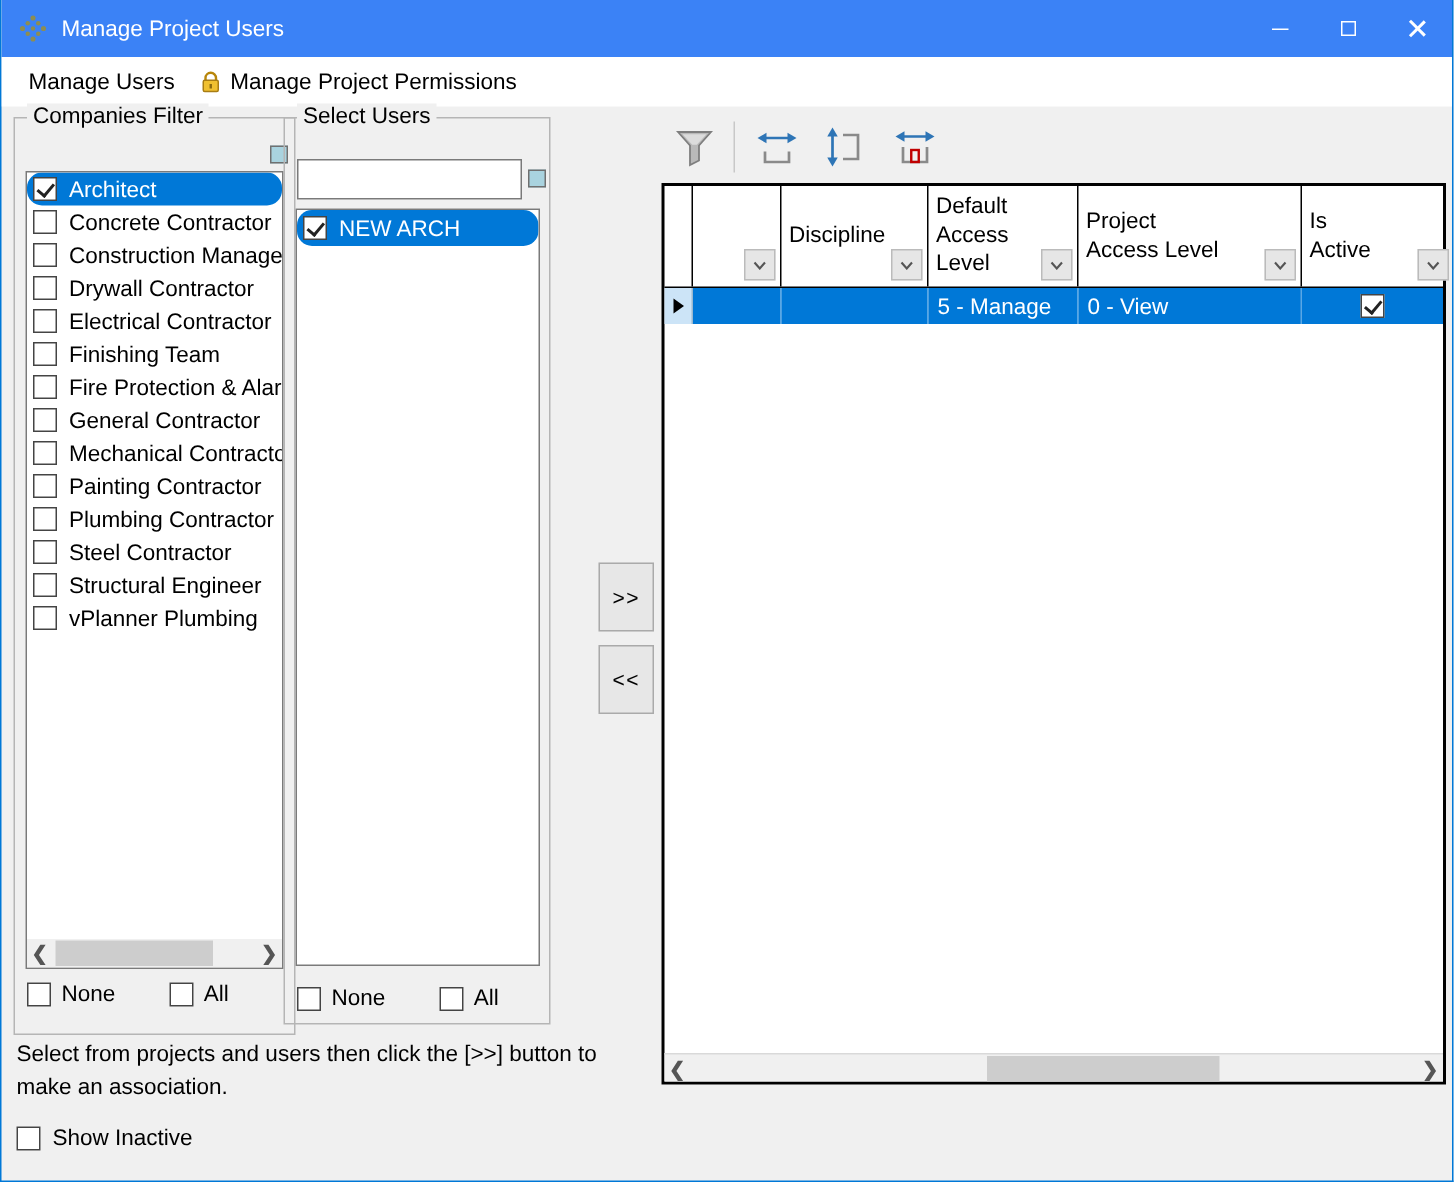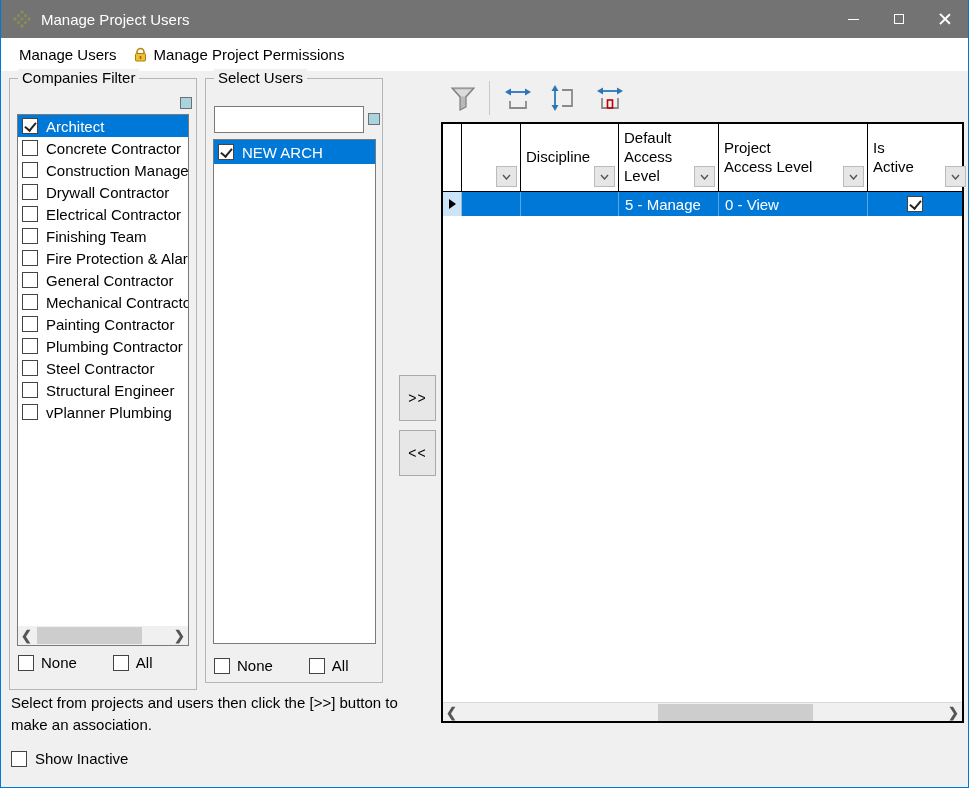--- a/index.html
+++ b/index.html
@@ -2,21 +2,21 @@
 <html><head>
 <meta charset="utf-8">
 <style>
   * { margin:0; padding:0; box-sizing:border-box; }
   html,body { width:969px; height:788px; }
   body { font-family:"Liberation Sans", sans-serif; font-size:15px; color:#000; }
   .window { position:relative; width:969px; height:788px; background:#f0f0f0;
             border-left:1px solid #0078d7; border-right:1px solid #0078d7; border-bottom:1px solid #0078d7; overflow:hidden; }
 
   
-  .titlebar { position:absolute; left:0; top:0; width:100%; height:38px; background:#737373;
+  .titlebar { position:absolute; left:0; top:0; width:100%; height:38px; background:#3b82f6;
               display:flex; align-items:center; color:#fff; }
   .app-icon { margin-left:11px; width:20px; height:20px; }
   .title-text { margin-left:9px; font-size:15px; }
   .win-controls { margin-left:auto; display:flex; height:38px; }
   .win-btn { width:46px; height:38px; display:flex; align-items:center; justify-content:center; cursor:default; }
   .glyph-min { width:11px; height:1px; background:#fff; }
   .glyph-max { width:10px; height:10px; border:1px solid #fff; }
   .glyph-close { position:relative; width:12px; height:12px; }
   .glyph-close:before,.glyph-close:after { content:""; position:absolute; left:5px; top:-1px; width:1.5px; height:14px; background:#fff; }
   .glyph-close:before { transform:rotate(45deg); }
@@ -27,27 +27,27 @@
              display:flex; align-items:center; }
   .menu-item { display:flex; align-items:center; gap:6px; padding:15px 8px; height:100%; }
   .menu-item:first-child { padding-left:18px; }
 
   
   .groupbox { position:absolute; border:1px solid #b5b5b5; }
   .groupbox > .gb-title { position:absolute; top:-10px; left:8px; background:#f0f0f0; padding:0 4px; font-size:15px; }
   .sq-btn { position:absolute; width:12px; height:12px; background:#a9d3df; border:1px solid #707070; }
 
   .companies-group { left:8px; top:78px; width:188px; height:612px; }
-  .users-group { left:204px; top:78px; width:178px; height:605px; }
+  .users-group { left:188px; top:78px; width:178px; height:605px; }
 
   .listbox { position:absolute; background:#fff; border:1px solid #7a7a7a; overflow:hidden; }
   .lb-companies { left:7px; top:35px; width:172px; height:532px; }
   .lb-users { left:7px; top:60px; width:163px; height:505px; }
 
-  .lb-item { display:flex; align-items:center; gap:8px; height:22px; padding-left:4px; white-space:nowrap; }
+  .lb-item { display:flex; align-items:center; gap:8px; height:22px; padding-left:4px; white-space:nowrap;border-radius:10px; }
   .lb-users .lb-item { height:24px; }
   .lb-item.selected { background:#0078d7; color:#fff; }
 
   .cb { width:16px; height:16px; min-width:16px; background:#fff; border:1px solid #444; position:relative; }
   .cb.checked:after { content:""; position:absolute; left:4px; top:1px; width:5px; height:9px;
                       border:solid #222; border-width:0 2px 2px 0; transform:rotate(40deg); }
 
   
   .hscroll { position:absolute; left:0; bottom:0; width:100%; height:19px; background:#f0f0f0;
              display:flex; align-items:center; }

